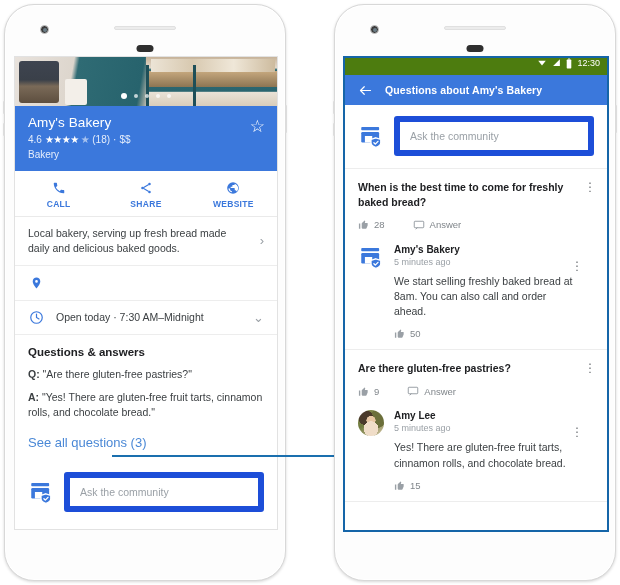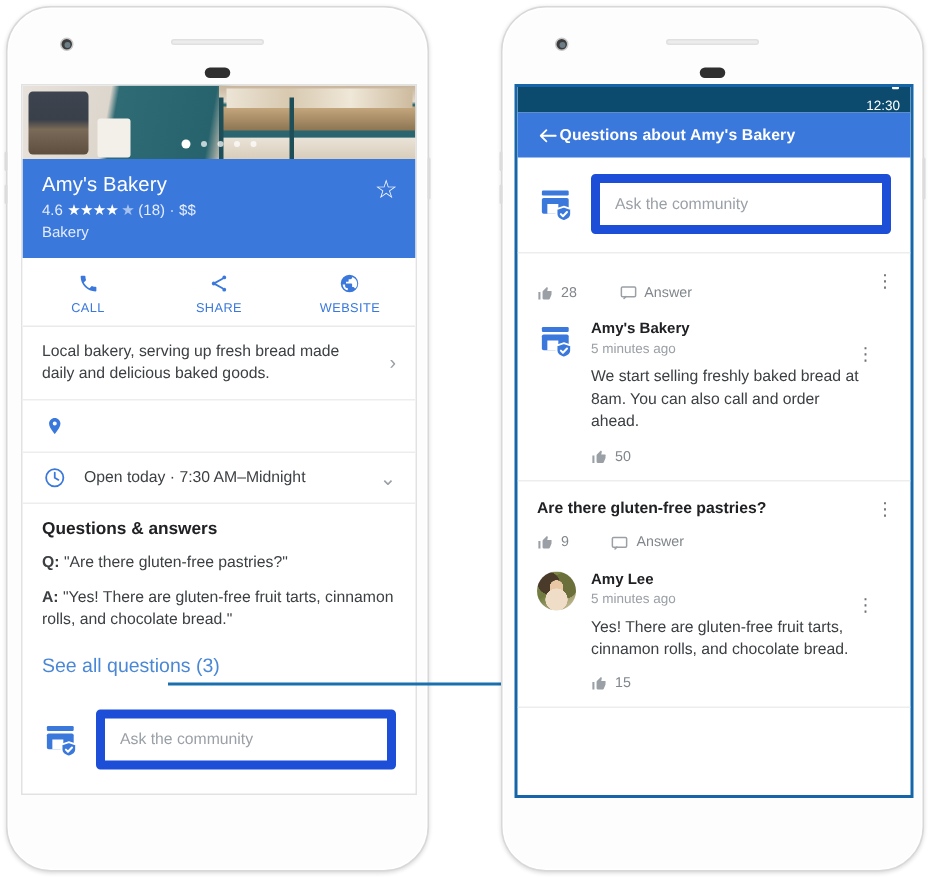--- a/index.html
+++ b/index.html
@@ -107,21 +107,21 @@
   .biz .stars { letter-spacing: -0.5px; font-size: 10px; color:#fff; }
   .biz .cat { font-size: 10px; margin-top: 4px; color: #e3ecfb; }
   .biz .star-btn {
     position: absolute; right: 12px; top: 12px; font-size: 17px; color: #fff; line-height:1;
   }
 
   .actions {
     display: flex; border-bottom: 1px solid #eaeaea; background: #fff;
     padding: 8px 0 7px 0;
   }
-  .action { flex: 1; text-align: center; color: #3b78dc; }
+  .action { flex: 1; text-align: center; color: #3b78dc; font-weight: bold; }
   .action .ic { height: 17px; display:flex; align-items:center; justify-content:center; }
   .action .lb { font-size: 8.5px; margin-top: 3px; letter-spacing: .3px; }
 
   .row { border-bottom: 1px solid #ededed; padding: 9px 13px; display: flex; align-items: center; gap: 11px; }
   .row .txt { font-size: 10.5px; color: #3c4043; line-height: 1.42; flex: 1; }
   .row .chev { color: #9aa0a6; font-size: 13px; }
   .rowicon { width: 17px; display:flex; align-items:center; justify-content:center; }
 
   .qa { padding: 11px 13px 10px 13px; }
   .qa h3 { font-size: 11.5px; font-weight: 700; color: #202124; margin-bottom: 9px; }
@@ -129,26 +129,26 @@
   .qa .q b, .qa .a b { font-weight: 700; }
   .qa .seeall { font-size: 13px; color: #4a88d6; margin-top: 15px; }
   .askrow { display: flex; align-items: center; gap: 10px; padding: 12px 13px 14px 13px; }
   .askbox {
     flex: 1; border: 6px solid #1d4ed8; border-radius: 3px;
     padding: 8px 10px; font-size: 10.5px; color: #9aa0a6; background:#fff;
   }
 
   
   .statusbar {
-    height: 17px; background: #0c4a6e; display: flex; align-items: flex-end;
-    justify-content: flex-end; gap: 5px; padding: 0 7px; color: #fff; font-size: 9px; flex-direction: column;
+    height: 17px; background: #4d7c0f; display: flex; align-items: flex-start;
+    justify-content: flex-end; gap: 5px; padding: 0 7px; color: #fff; font-size: 9px;
   }
   .appbar {
     height: 30px; background: #3b78dc; display: flex; align-items: center;
-    padding: 0 13px; color: #fff;
+    gap: 12px; padding: 0 13px; color: #fff;
   }
   .appbar .title { font-size: 10.5px; font-weight: 700; letter-spacing:.1px; }
   .ask-top { display: flex; align-items: center; gap: 10px; padding: 11px 13px 12px 13px; border-bottom: 1px solid #ededed;}
 
   .qcard { padding: 11px 13px 10px 13px; border-bottom: 1px solid #ededed; position: relative; }
   .qcard .qtext { font-size: 10.5px; font-weight: 700; color: #202124; line-height: 1.42; padding-right: 18px; }
   .kebab { position: absolute; right: 11px; color: #6e7276; font-size: 12px; line-height: 1; letter-spacing:0; }
   .metarow { display: flex; align-items: center; gap: 28px; margin-top: 9px; }
   .meta { display: flex; align-items: center; gap: 5px; font-size: 9.5px; color: #80868b; }
 
@@ -349,20 +349,21 @@
             <rect x="8.5" y="16" width="9" height="8" fill="#ffffff"></rect>
             <path d="M22 18.2l6 2v4.2c0 2.7-2.6 4.6-6 5.6-3.4-1-6-2.9-6-5.6V20.2l6-2z" fill="#3b78dc" stroke="#ffffff" stroke-width="1.6"></path>
             <path d="M19.6 24.3l1.7 1.7 3.3-3.4" stroke="#ffffff" stroke-width="1.7" fill="none" stroke-linecap="round" stroke-linejoin="round"></path>
           </svg>
         </div>
         <div class="askbox">Ask the community</div>
       </div>
 
       <div class="qcard">
         <div class="kebab" style="top:12px">⋮</div>
+        <div class="qtext">When is the best time to come for freshly baked bread?</div>
         <div class="metarow">
           <div class="meta">
             <svg width="11" height="11" viewBox="0 0 24 24" fill="#9aa0a6">
                 <path d="M2 10h3v11H2zM21.5 10.5c0-.9-.7-1.6-1.6-1.6h-5l.8-3.7v-.3c0-.4-.2-.8-.4-1.1L14.4 3 8.6 8.8c-.3.3-.5.7-.5 1.2v9.3c0 .9.7 1.7 1.6 1.7h7.4c.7 0 1.3-.4 1.5-1l2.4-5.7c.1-.2.1-.4.1-.6v-3.2z"></path>
               </svg>
             <span>28</span>
           </div>
           <div class="meta">
             <svg width="12" height="12" viewBox="0 0 24 24" fill="none" stroke="#9aa0a6" stroke-width="2">
                 <rect x="2.5" y="4.5" width="19" height="13" rx="1.6"></rect>

